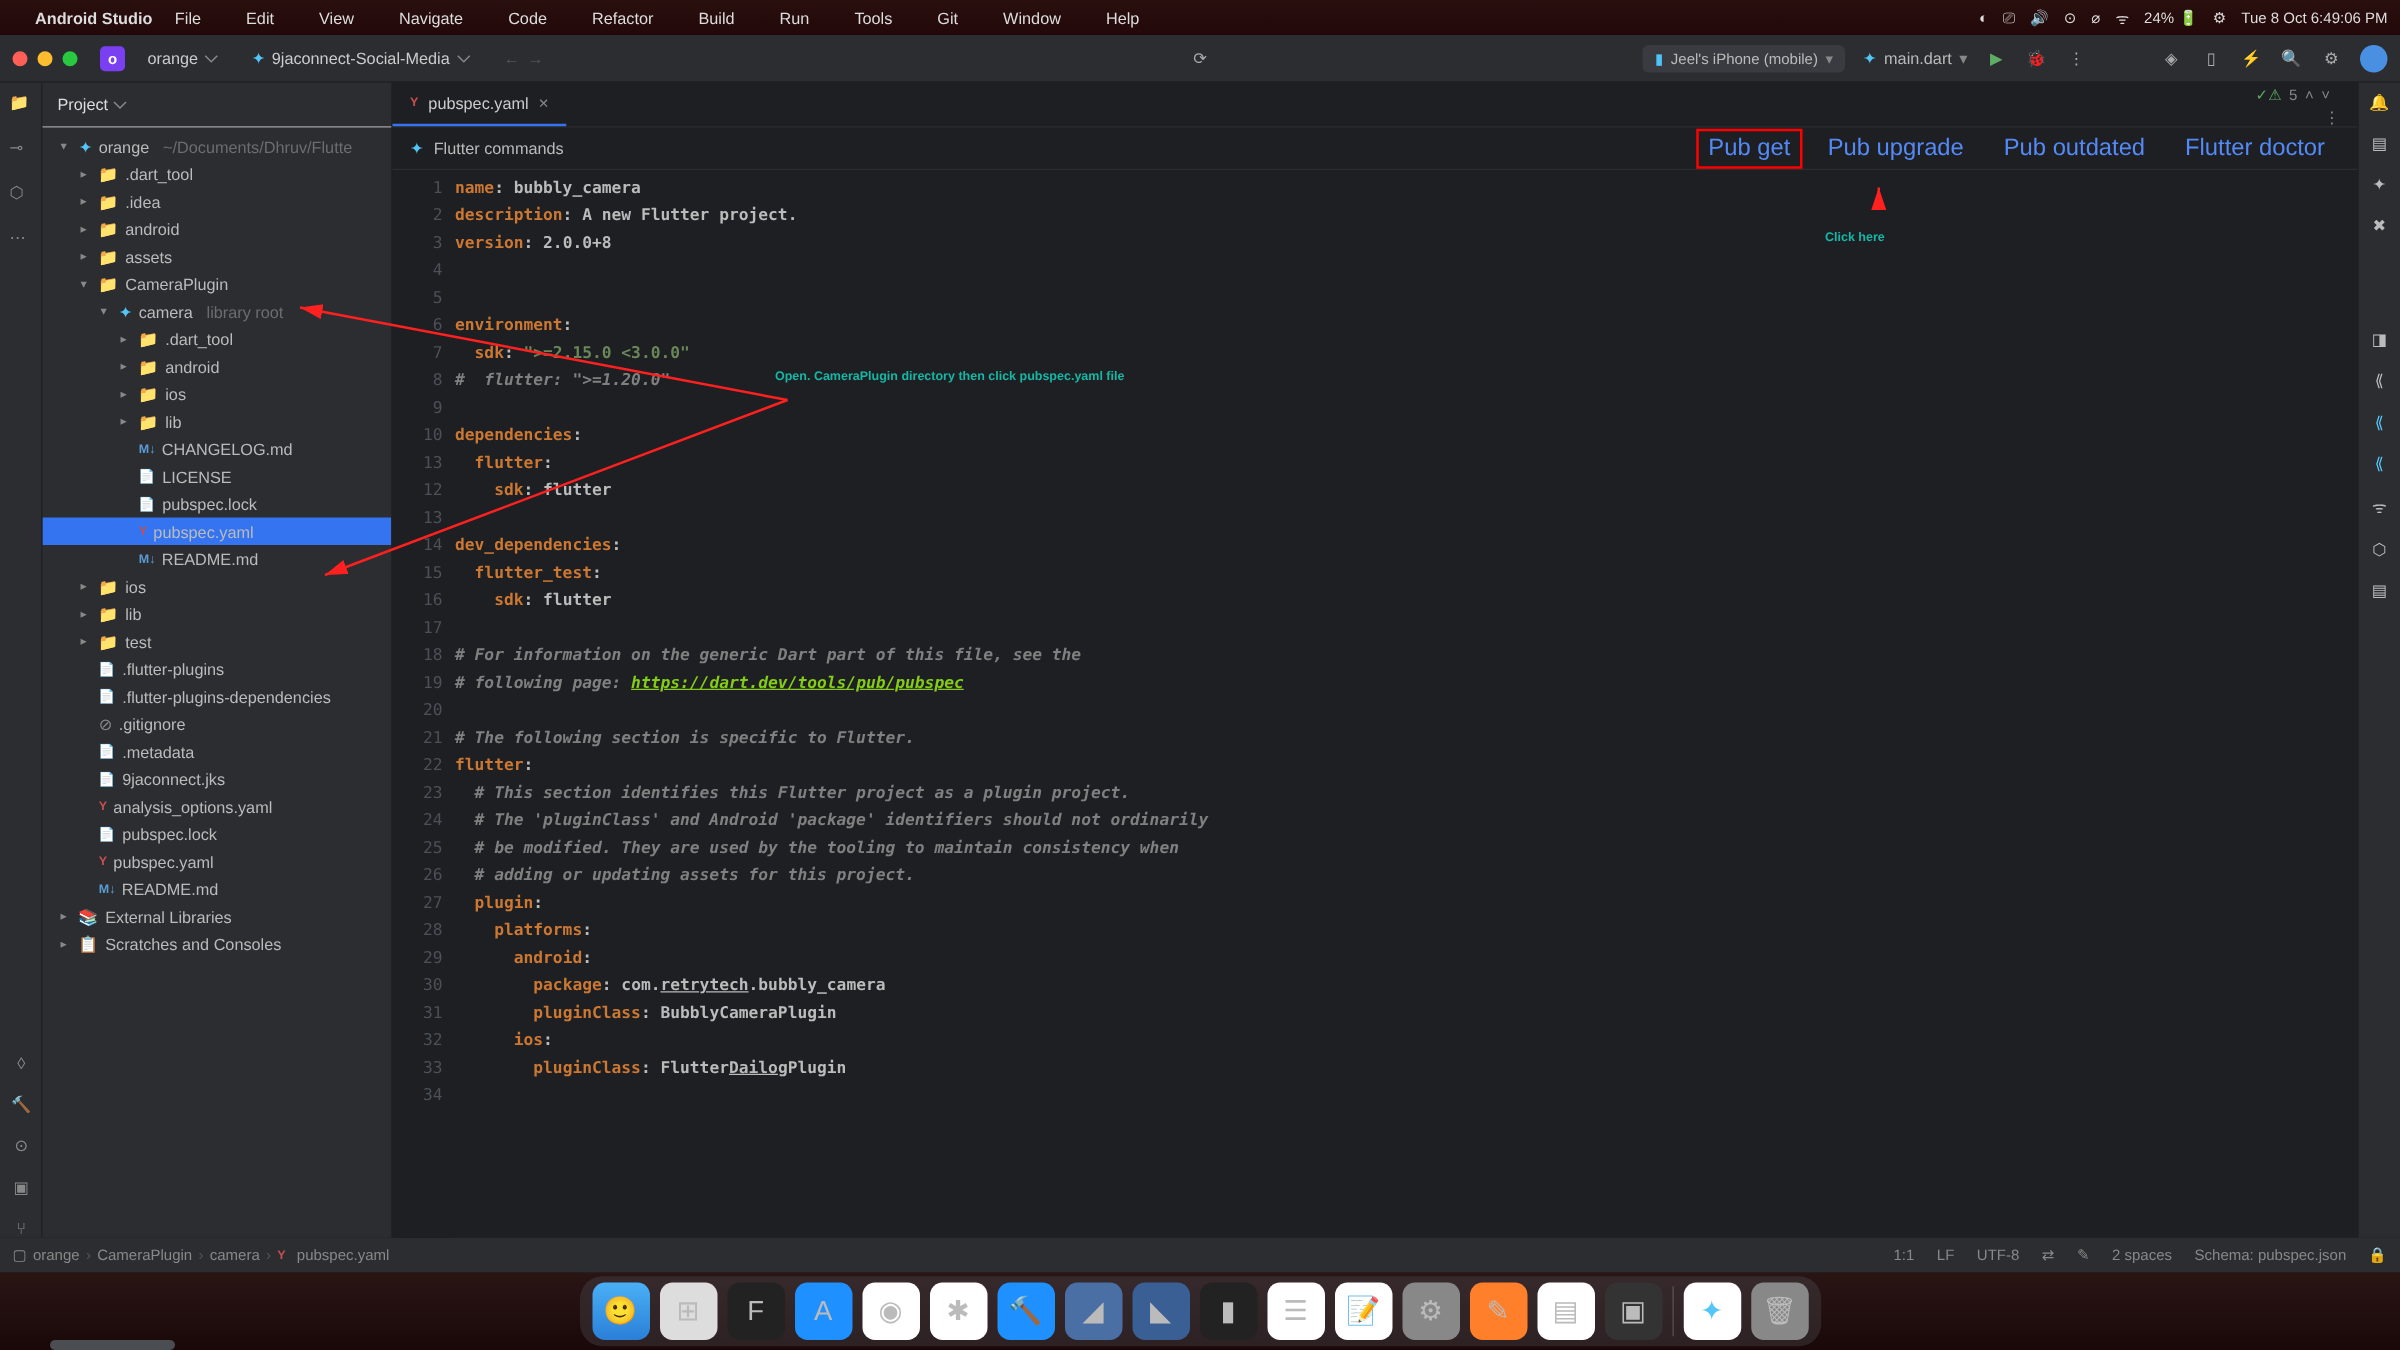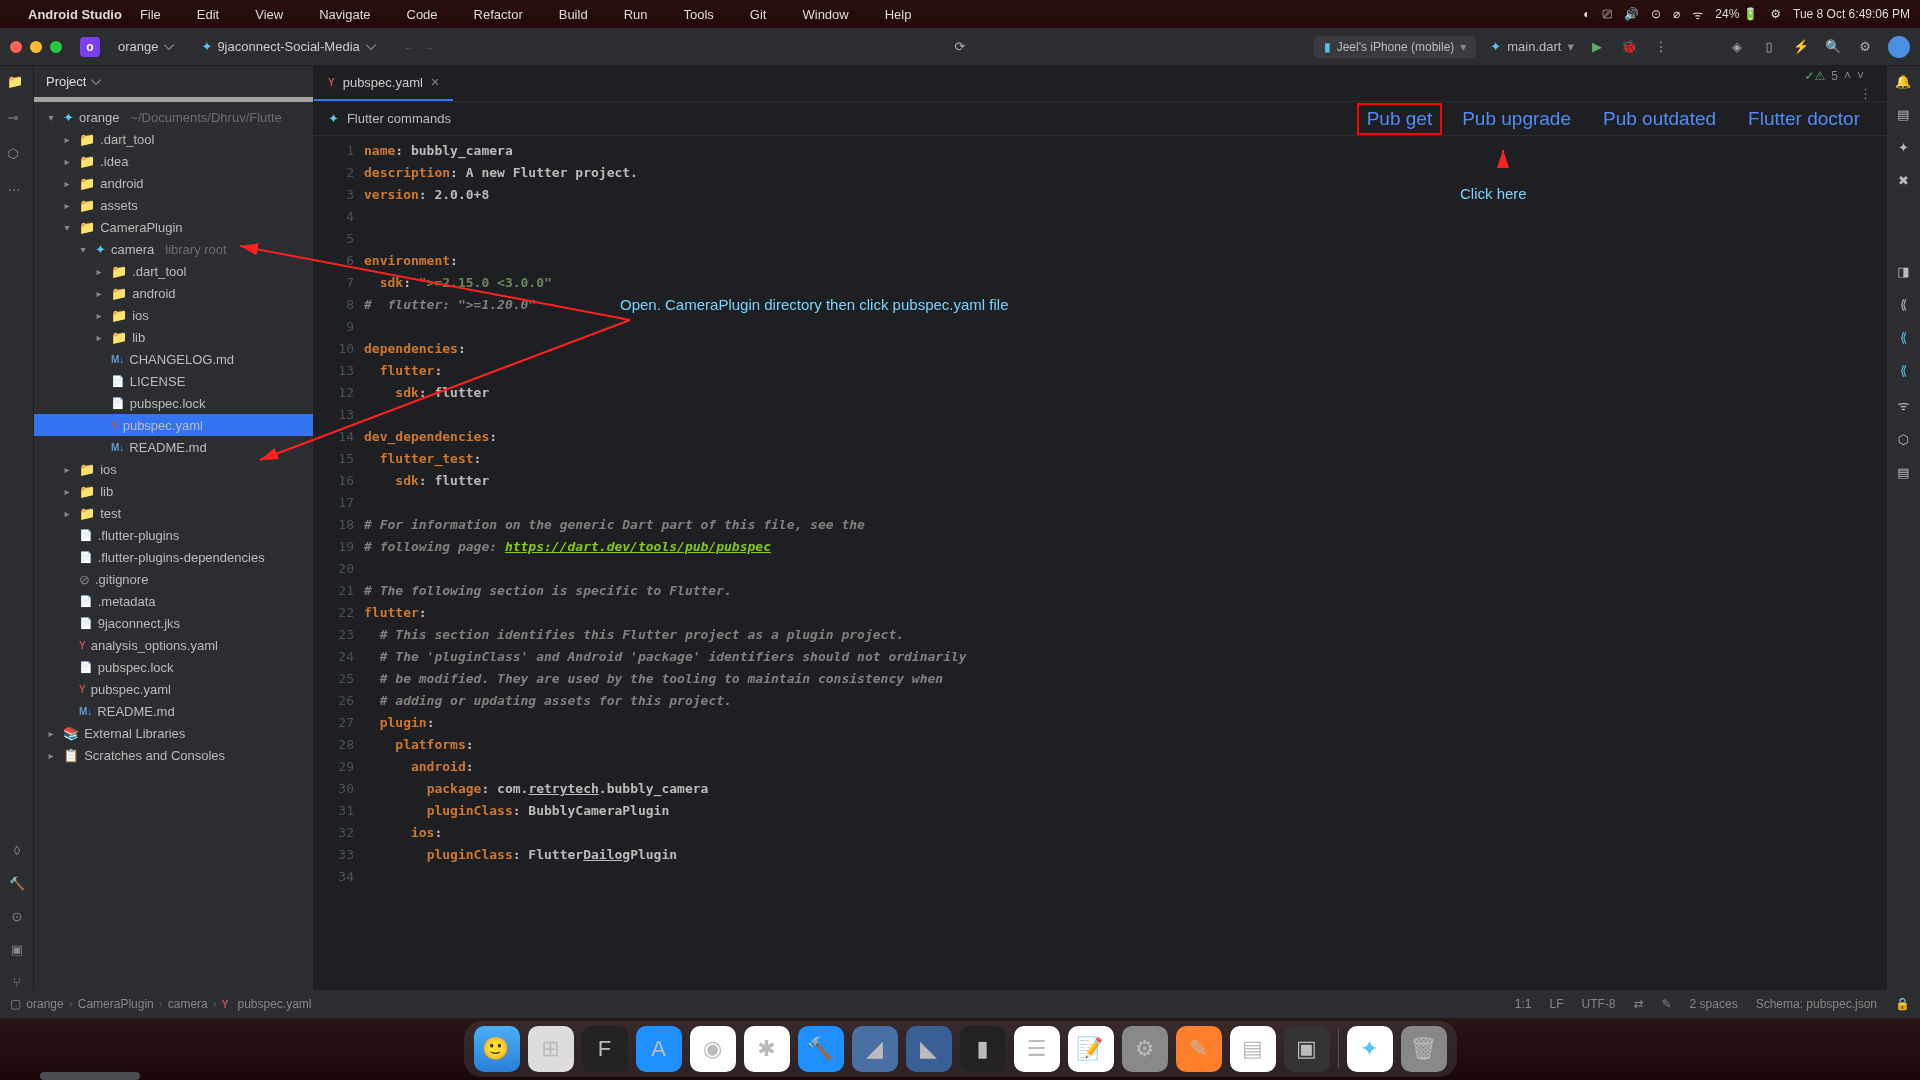--- a/index.html
+++ b/index.html
@@ -46,21 +46,21 @@
 .tbright{margin-left:auto;display:flex;align-items:center;gap:14px;}
 .device-sel{background:#393b40;padding:4px 10px;border-radius:5px;display:flex;align-items:center;gap:6px;font-size:12px;}
 .run-cfg{display:flex;align-items:center;gap:6px;}
 .icon-btn{width:18px;height:18px;display:flex;align-items:center;justify-content:center;color:#aaa;}
 .flutter-icon{color:#54c5f8;}
 .main-area{display:flex;height:calc(100% - 28px - 38px - 28px - 62px);}
 .left-gutter{width:34px;background:#2b2d30;display:flex;flex-direction:column;align-items:center;padding-top:8px;gap:18px;border-right:1px solid #1e1f22;}
 .left-gutter .gi{width:18px;height:18px;color:#888;}
 .right-gutter{width:34px;background:#2b2d30;display:flex;flex-direction:column;align-items:center;padding-top:8px;gap:18px;border-left:1px solid #1e1f22;}
 .project-panel{width:280px;background:#2b2d30;display:flex;flex-direction:column;border-right:1px solid #1e1f22;}
-.pp-header{height:36px;display:flex;align-items:center;padding:0 12px;font-weight:500;color:#ddd;border-bottom:5px solid #a3a3a3;}
+.pp-header{height:36px;display:flex;align-items:center;padding:0 12px;font-weight:500;color:#ddd;border-bottom:1px solid #a3a3a3;}
 .pp-header svg{width:12px;height:12px;fill:#888;margin-left:4px;}
 .tree{flex:1;overflow-y:auto;font-size:13px;padding:4px 0;}
 .tree-item{display:flex;align-items:center;height:22px;padding-right:6px;gap:5px;white-space:nowrap;cursor:default;}
 .tree-item.selected{background:#3574f0;}
 .chev{width:14px;text-align:center;color:#888;font-size:10px;}
 .folder-i{color:#ced0d6;}
 .file-i{color:#ced0d6;font-size:11px;}
 .yaml-i{color:#c84f4f;font-weight:bold;font-size:10px;}
 .editor-area{flex:1;display:flex;flex-direction:column;background:#1e1f22;position:relative;}
 .tabs{height:36px;display:flex;align-items:flex-end;border-bottom:1px solid #2b2d30;}
@@ -81,21 +81,21 @@
 .code .link{color:#84cc16;text-decoration:underline;}
 .info-bar{position:absolute;top:3px;right:22px;display:flex;gap:6px;align-items:center;font-size:12px;color:#888;}
 .info-bar .chk{color:#5fad65;}
 .status-bar{height:28px;background:#2b2d30;display:flex;align-items:center;padding:0 10px;font-size:12px;color:#888;gap:10px;}
 .status-bar .right{margin-left:auto;display:flex;gap:18px;align-items:flex-start;}
 .breadcrumb{display:flex;align-items:center;gap:5px;}
 .breadcrumb .sep{color:#555;}
 .dock-area{height:62px;display:flex;align-items:center;justify-content:center;background:linear-gradient(#2a1515,#1a0808);}
 .dock{height:56px;background:rgba(80,80,90,0.35);border-radius:18px;padding:4px 10px;display:flex;gap:8px;align-items:center;}
 .dock-item{width:46px;height:46px;border-radius:10px;display:flex;align-items:center;justify-content:center;font-size:22px;}
-.annotation{position:absolute;color:#7dd3fc;font-size:15px;font-weight:400;pointer-events:none;z-index:200;}
+.annotation{position:absolute;color:#14b8a6;font-size:10px;font-weight:700;pointer-events:none;z-index:200;}
 .editor-footer{height:26px;border-top:1px solid #2b2d30;display:flex;align-items:center;padding:0 14px;font-size:12px;color:#888;}
 .scroll-thumb-h{position:absolute;bottom:0;left:40px;height:8px;width:100px;background:#4a4d52;border-radius:4px;}
 .bottom-left-gutter{position:absolute;left:0;bottom:90px;width:34px;display:flex;flex-direction:column;align-items:center;gap:18px;}
 </style>
 </head>
 <body>
 
 <div class="menubar">
   <span class="apple"></span>
   <span style="font-weight:600">Android Studio</span>

